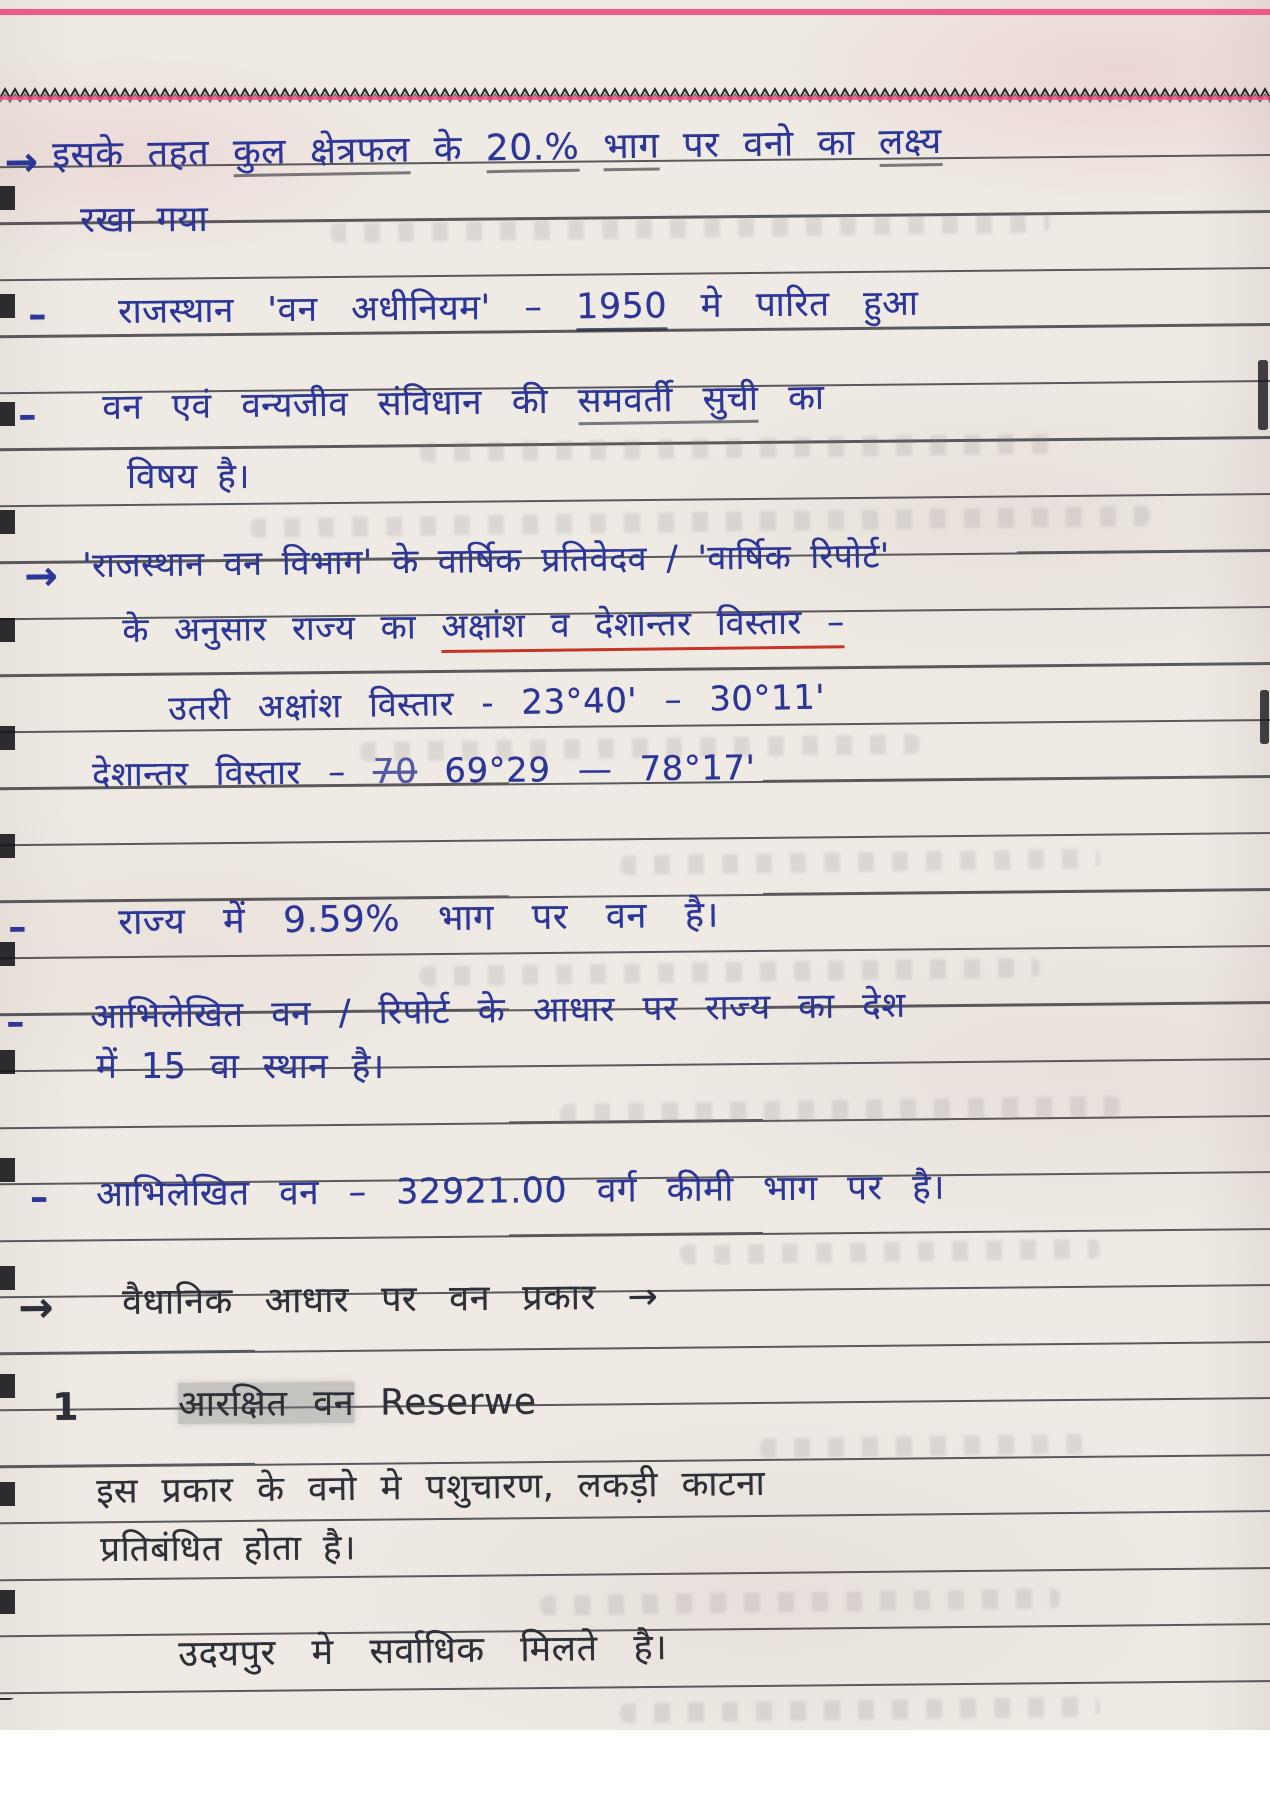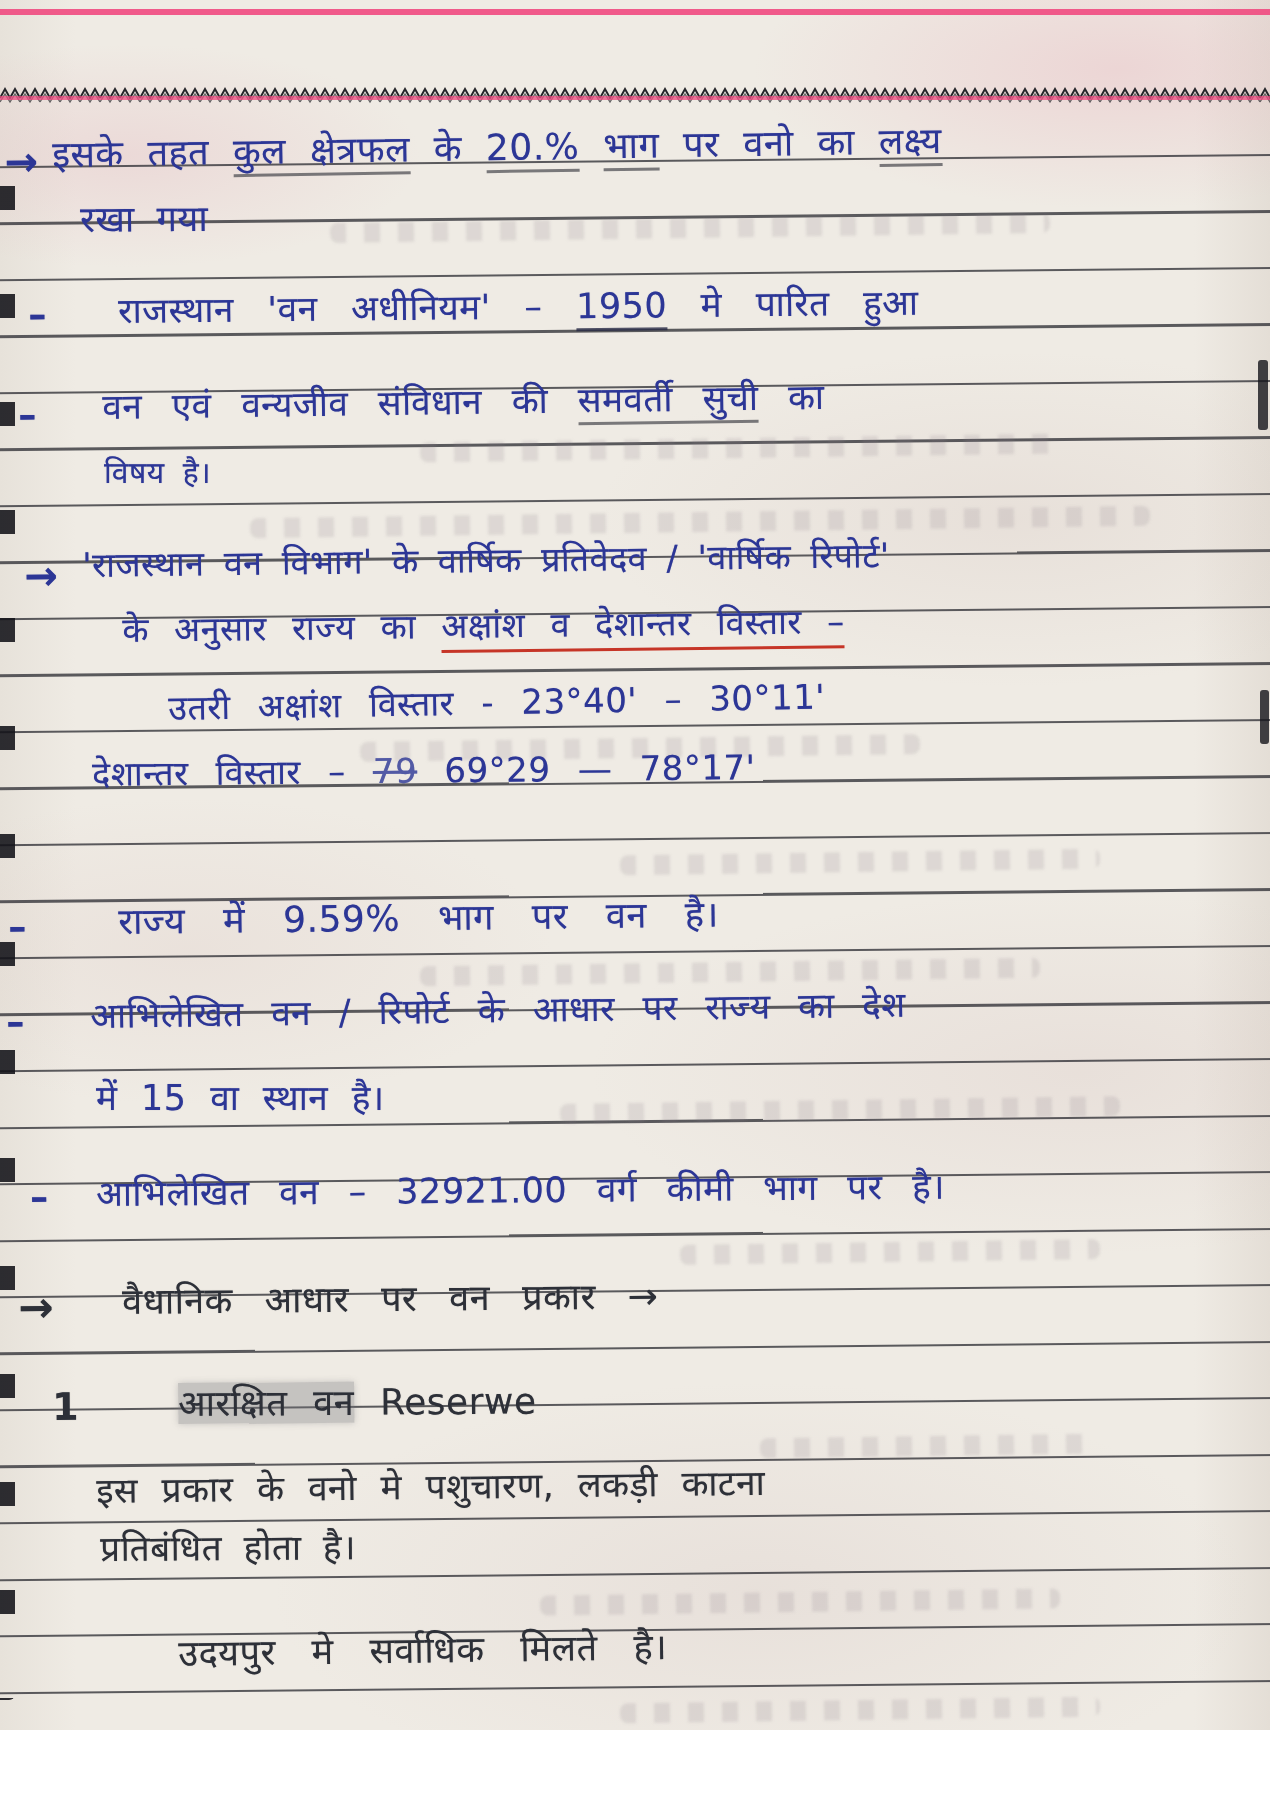--- a/index.html
+++ b/index.html
@@ -42,28 +42,28 @@
   .mk{position:absolute;font-weight:bold;}
   .u{border-bottom:3px solid rgba(75,75,80,.72);padding-bottom:2px;}
   .u2{border-bottom:3px solid rgba(40,42,70,.8);padding-bottom:2px;}
   .ur{border-bottom:3.5px solid #c63527;padding-bottom:4px;}
   .st{text-decoration:line-through;text-decoration-thickness:2.5px;opacity:.8;}
   .hl{background:rgba(118,118,124,.34);box-shadow:0 0 6px rgba(118,118,124,.34);}
   .r0{left:52px;top:133px;font-size:36px;word-spacing:12px;transform:rotate(-.9deg);}
   .r1{left:80px;top:198px;font-size:36px;word-spacing:10px;transform:rotate(-.5deg);}
   .r2{left:118px;top:290px;font-size:35px;word-spacing:22px;transform:rotate(-.6deg);}
   .r3{left:102px;top:386px;font-size:35px;word-spacing:18px;transform:rotate(-.8deg);}
-  .r4{left:104px;top:455px;font-size:30px;word-spacing:8px;}
+  .r4{left:127px;top:455px;font-size:35px;word-spacing:8px;}
   .r5{left:82px;top:545px;font-size:34px;word-spacing:8px;transform:rotate(-.7deg);}
   .r6{left:122px;top:610px;font-size:34px;word-spacing:14px;transform:rotate(-.7deg);}
   .r7{left:168px;top:688px;font-size:34px;word-spacing:16px;transform:rotate(-1deg);}
   .r8{left:92px;top:754px;font-size:34px;word-spacing:16px;transform:rotate(-.6deg);}
   .r9{left:118px;top:900px;font-size:36px;word-spacing:26px;transform:rotate(-.7deg);}
   .r10{left:90px;top:995px;font-size:35px;word-spacing:16px;transform:rotate(-.8deg);}
-  .r11{left:96px;top:1077px;font-size:35px;word-spacing:12px;}
+  .r11{left:96px;top:1045px;font-size:35px;word-spacing:12px;}
   .r12{left:96px;top:1173px;font-size:35px;word-spacing:18px;transform:rotate(-.5deg);}
   .r13{left:122px;top:1280px;font-size:36px;word-spacing:20px;transform:rotate(-.6deg);}
   .r14{left:178px;top:1382px;font-size:36px;word-spacing:14px;transform:rotate(-.4deg);}
   .r15{left:96px;top:1470px;font-size:35px;word-spacing:12px;transform:rotate(-.7deg);}
   .r16{left:100px;top:1528px;font-size:35px;word-spacing:10px;transform:rotate(-.4deg);}
   .r17{left:178px;top:1632px;font-size:36px;word-spacing:24px;transform:rotate(-.8deg);}
   
   .footer{position:absolute;left:0;top:1730px;width:1270px;height:67px;background:#fff;}
   .edge-mark{position:absolute;background:rgba(20,20,26,.8);border-radius:3px;filter:blur(.5px);}
 </style>
@@ -130,21 +130,21 @@
       <span>'राजस्थान वन विभाग' के वार्षिक प्रतिवेदव / 'वार्षिक रिपोर्ट'</span>
     </div>
     <div class="row blue r6">
       <span>के अनुसार राज्य का </span><span class="ur">अक्षांश व देशान्तर विस्तार –</span>
     </div>
 
     <div class="row blue r7">
       <span>उतरी अक्षांश विस्तार -  23°40'  –  30°11'</span>
     </div>
     <div class="row blue r8">
-      <span>देशान्तर विस्तार –  </span><span class="st">79</span><span>  69°29 — 78°17'</span>
+      <span>देशान्तर विस्तार –  </span><span class="st">70</span><span>  69°29 — 78°17'</span>
     </div>
 
     <div class="row blue r9">
       <span class="mk" style="left:-110px;top:4px;font-size:36px;">–</span>
       <span>राज्य में 9.59% भाग पर वन है।</span>
     </div>
 
     <div class="row blue r10">
       <span class="mk" style="left:-84px;top:4px;font-size:36px;">–</span>
       <span>आभिलेखित वन / रिपोर्ट के आधार पर राज्य का देश</span>

